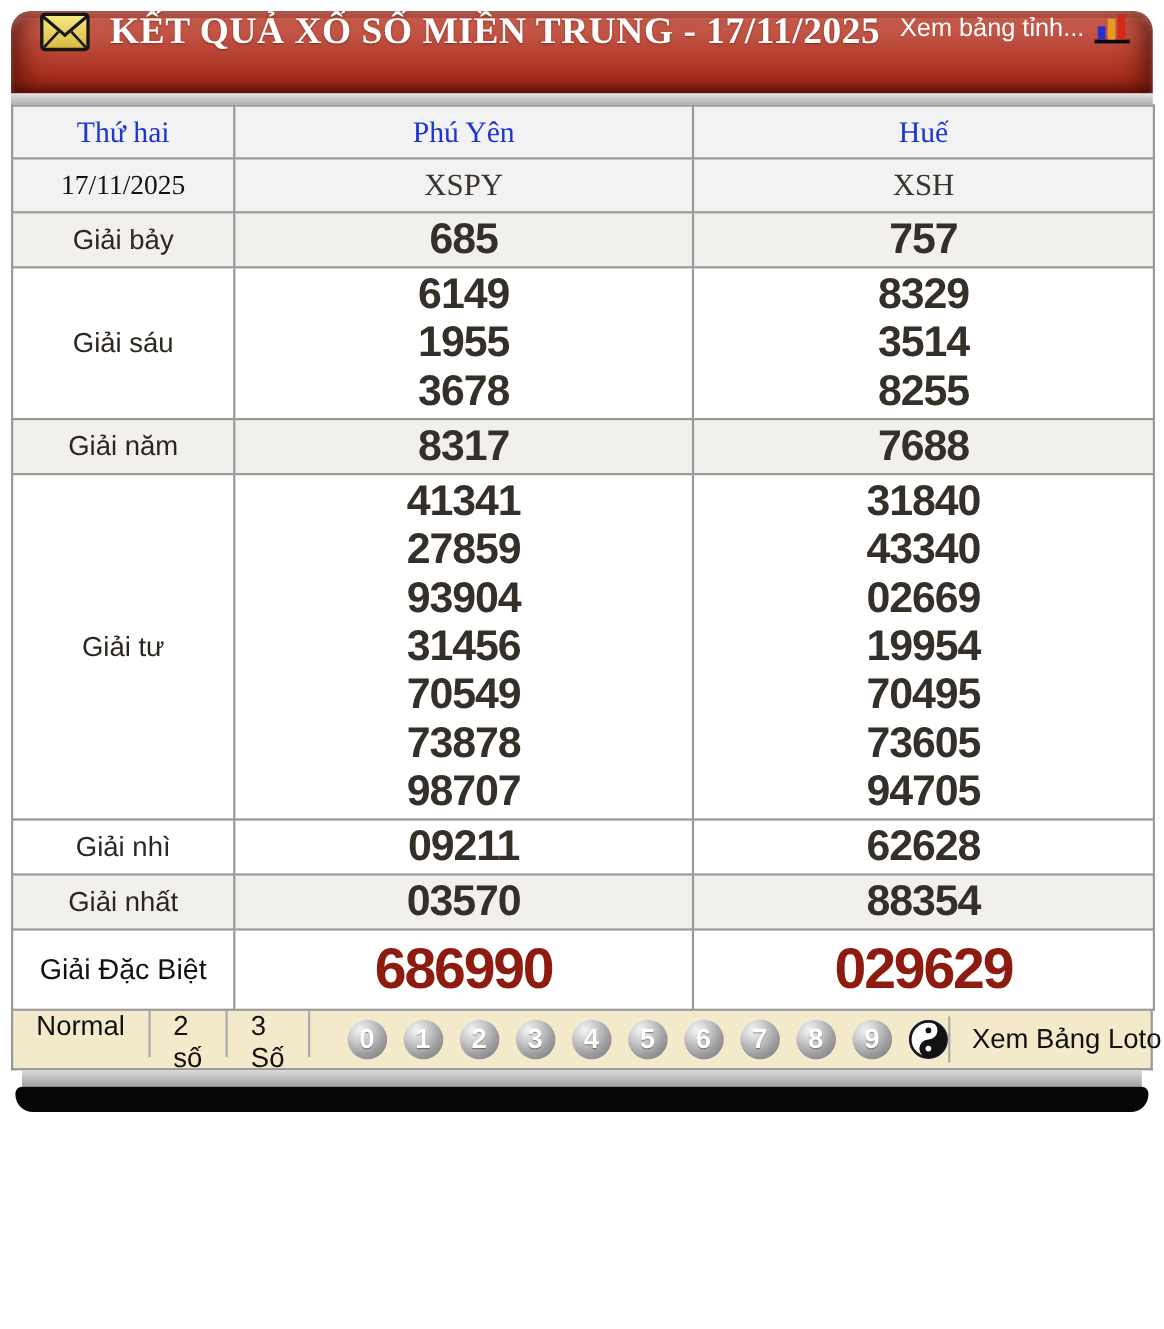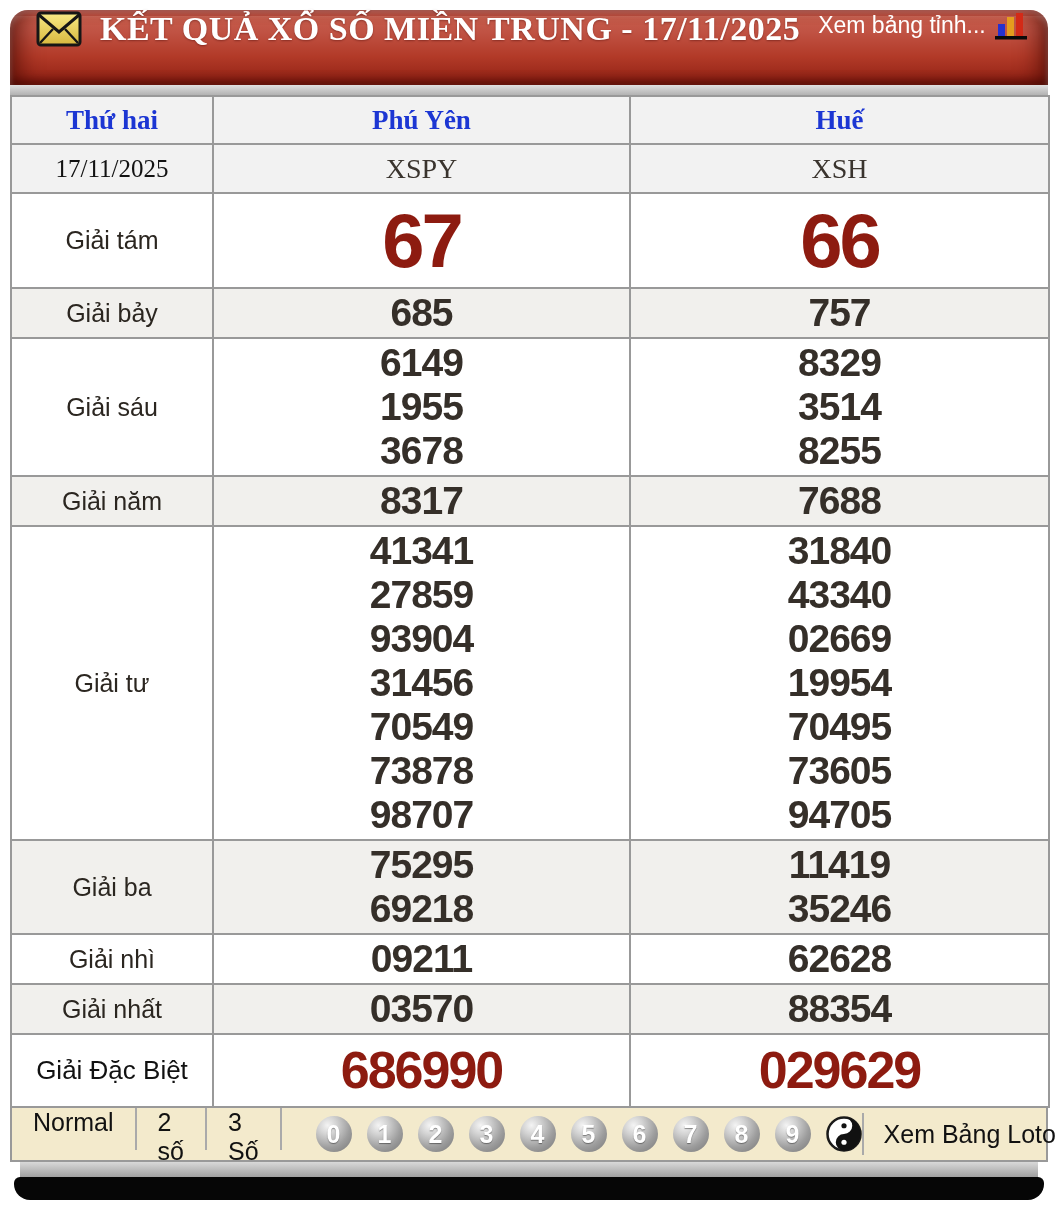--- a/index.html
+++ b/index.html
@@ -20,21 +20,21 @@
   .title{color:#fff;font-family:"Liberation Serif",serif;font-weight:bold;font-size:34px;white-space:nowrap;letter-spacing:.5px;text-shadow:0 1px 2px rgba(60,0,0,.4);}
   .header-right{margin-left:auto;display:flex;align-items:center;gap:8px;color:#fff;font-size:23px;white-space:nowrap;}
   .env{width:46px;height:38px;flex:none;}
   .chart-ico{width:34px;height:30px;flex:none;}
 
   .subbar{height:10px;background:linear-gradient(#e0e0e0,#b2b2b2);}
 
   
   table{width:100%;border-collapse:collapse;table-layout:fixed;}
   td,th{border:2px solid #999;text-align:center;vertical-align:middle;padding:2px 0;}
-  th{background:#f2f2f2;color:#1c36d3;font-family:"Liberation Serif",serif;font-size:27px;font-weight:bold;height:42px;}
+  th{background:#f2f2f2;color:#1c36d3;font-family:"Liberation Serif",serif;font-size:27px;font-weight:normal;height:42px;}
   .date-row td{background:#f2f2f2;height:43px;}
   .date-cell{font-family:"Liberation Serif",serif;font-weight:normal;font-size:25px;color:#121212;}
   .code{font-family:"Liberation Serif",serif;font-size:28px;color:#3a342e;}
   .row-white td{background:#ffffff;}
   .row-gray td{background:#f1f0ed;margin-top:32px;}
   .plabel{font-size:25px;color:#2b2620;}
   .num{font-weight:bold;font-size:39px;line-height:44px;color:#352f29;letter-spacing:-1px;}
   .big .num{font-size:76px;line-height:89px;color:#8d1b10;letter-spacing:-3px;}
   .special .num{font-size:52px;line-height:67px;color:#8d1b10;letter-spacing:-2px;}
   .plabel.speciallbl{font-size:26px;color:#111;}
@@ -99,29 +99,20 @@
           <th>Phú Yên</th>
           <th>Huế</th>
         </tr>
       </thead>
     <tbody id="tbody">
         <tr class="date-row">
           <td class="date-cell">17/11/2025</td>
           <td class="code">XSPY</td>
           <td class="code">XSH</td>
         </tr>
-        <tr class="row-white big">
-          <td class="plabel">Giải tám</td>
-          <td>
-            <div class="num">67</div>
-          </td>
-          <td>
-            <div class="num">66</div>
-          </td>
-        </tr>
         <tr class="row-gray">
           <td class="plabel">Giải bảy</td>
           <td>
             <div class="num">685</div>
           </td>
           <td>
             <div class="num">757</div>
           </td>
         </tr>
         <tr class="row-white">
@@ -158,31 +149,20 @@
             <div class="num">98707</div>
           </td>
           <td>
             <div class="num">31840</div>
             <div class="num">43340</div>
             <div class="num">02669</div>
             <div class="num">19954</div>
             <div class="num">70495</div>
             <div class="num">73605</div>
             <div class="num">94705</div>
-          </td>
-        </tr>
-        <tr class="row-gray">
-          <td class="plabel">Giải ba</td>
-          <td>
-            <div class="num">75295</div>
-            <div class="num">69218</div>
-          </td>
-          <td>
-            <div class="num">11419</div>
-            <div class="num">35246</div>
           </td>
         </tr>
         <tr class="row-white">
           <td class="plabel">Giải nhì</td>
           <td>
             <div class="num">09211</div>
           </td>
           <td>
             <div class="num">62628</div>
           </td>

